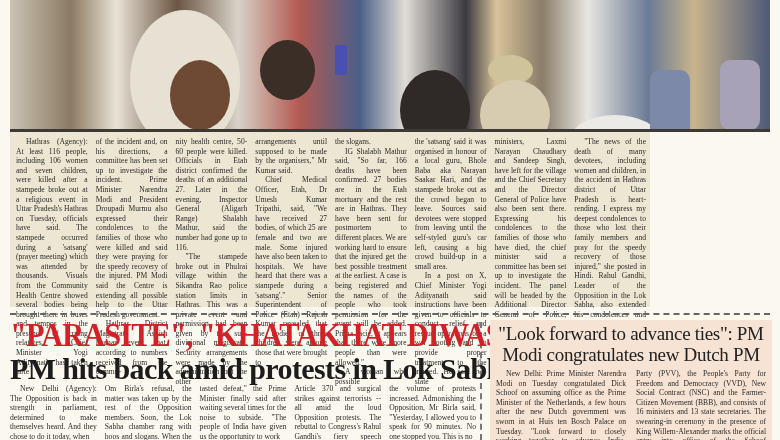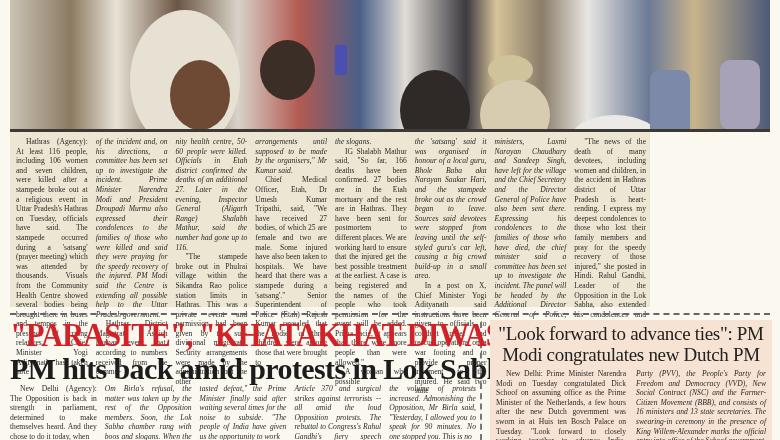--- a/index.html
+++ b/index.html
@@ -5,21 +5,21 @@
   html, body { margin:0; padding:0; }
   body { width:780px; height:440px; overflow:hidden; background:#fbf8ef; font-family:"Liberation Serif", serif; color:#2a2a2a; position:relative; }
   .photo { position:absolute; left:10px; top:0; width:760px; height:129px; overflow:hidden;
     background: linear-gradient(90deg,#c9c3b4 0%,#8c7a62 8%,#e8e2d6 14%,#6b5644 22%,#d8d2c8 30%,#b35a52 38%,#4a5f88 46%,#e0dcd6 52%,#3c3a40 60%,#d7c39a 64%,#8a7d6a 70%,#e8e6e2 76%,#6b7a96 84%,#c8b48c 90%,#4c5a78 100%);
     border-bottom:3px solid #3d3a36; }
   .photo .blob { position:absolute; border-radius:50%; }
   .story1 { position:absolute; left:10px; top:132px; width:640px; height:175px; background:#ede6d2; }
   .cols1 { position:absolute; left:6px; top:5px; right:4px; display:flex; gap:8px; }
   .col { flex:1; font-size:7.6px; line-height:9.6px; text-align:justify; }
   .col p { margin:0; text-indent:10px; }
-  .col p.noindent { text-indent:0;font-style:italic; }
+  .col p.noindent { text-indent:0; }
   .dash { position:absolute; left:10px; right:10px; top:313px; border-top:2px dashed #666; }
   .vdash { position:absolute; left:480px; top:322px; height:118px; border-left:2px dashed #777; }
   .lead { position:absolute; left:10px; top:318px; width:465px; }
   .kicker { font-family:"Liberation Serif", serif; font-weight:bold; color:#d42027; font-size:33px; line-height:35px; letter-spacing:-1px; text-align:center; transform:scaleX(0.92); transform-origin:left; white-space:nowrap; }
   .headline { font-family:"Liberation Serif", serif; font-weight:bold; color:#1c1c1c; font-size:30px; line-height:32px; letter-spacing:-0.6px; white-space:nowrap; text-align:center; }
   .cols2 { position:absolute; left:10px; top:384px; width:466px; display:flex; gap:8px; }
   .side { position:absolute; left:490px; top:320px; width:282px; height:120px; background:#f6e3d3; }
   .side-head { font-family:"Liberation Serif", serif; font-size:19px; line-height:21px; text-align:center; color:#222; padding-top:3px; letter-spacing:-0.3px; }
   .cols3 { position:absolute; left:6px; top:49px; right:6px; display:flex; gap:10px; }
 </style>

